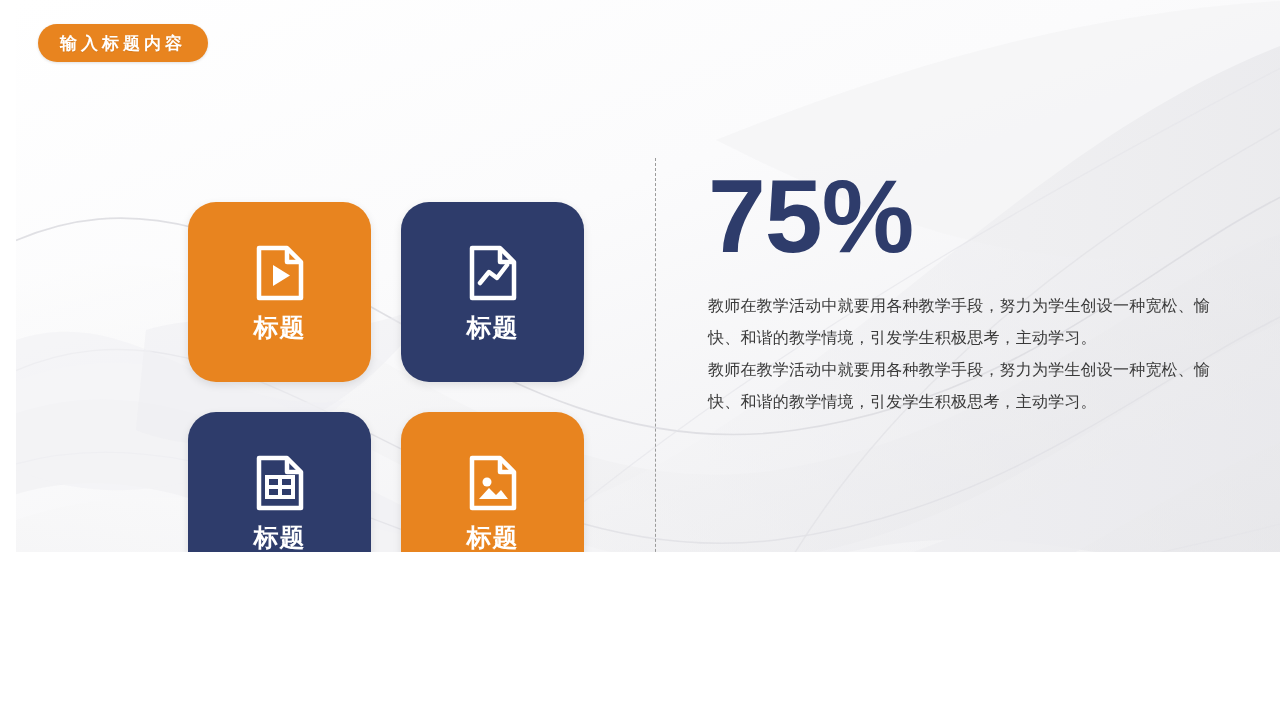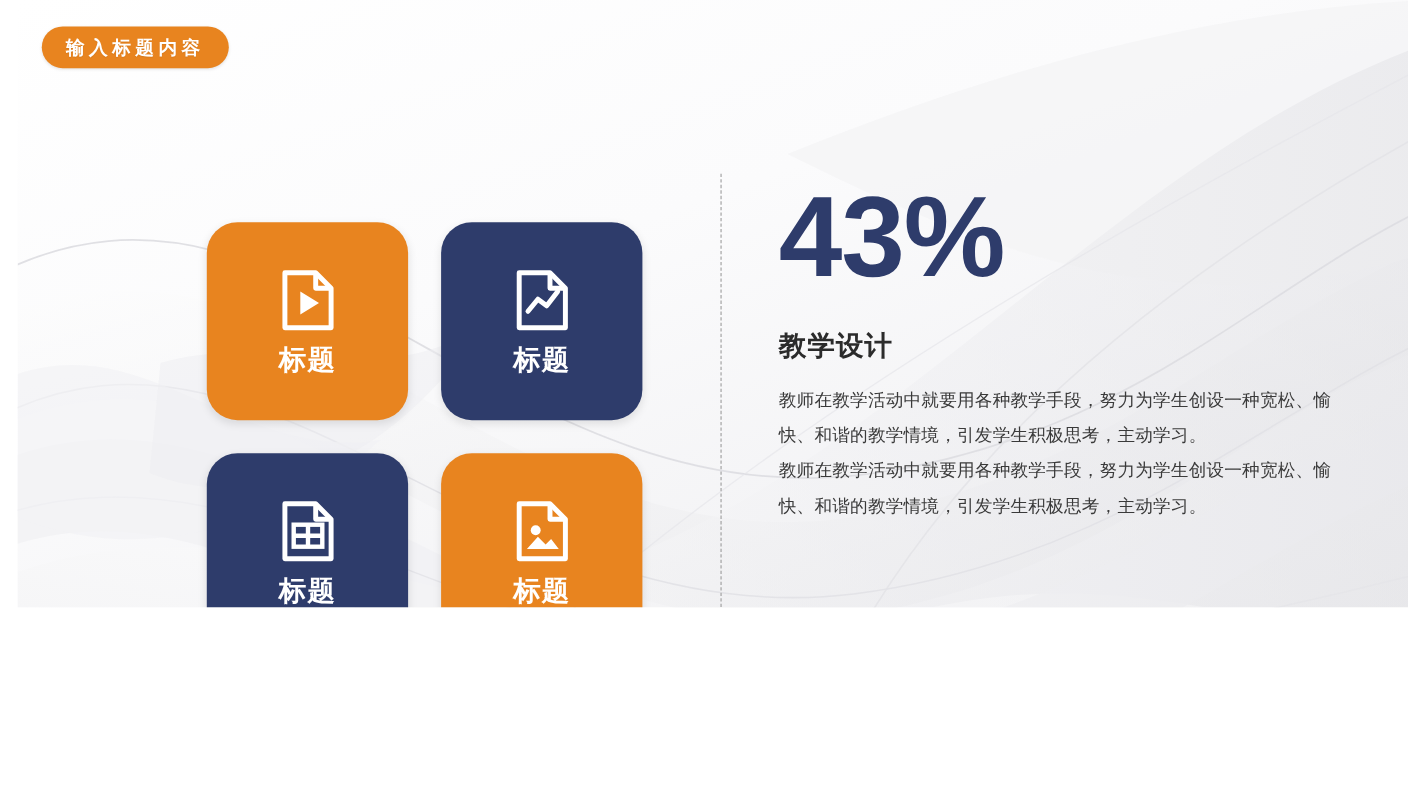--- a/index.html
+++ b/index.html
@@ -217,21 +217,20 @@
         <path d="M12 44 L22 33 L29 40 L34 35 L41 44 Z" fill="#ffffff"></path>
       </svg>
       <span class="tile-label">标题</span>
     </div>
 
   </div>
 
   <div id="divider"></div>
 
   <div id="right-panel">
-    <div id="stat-value" style="color:#2E3C6B;">43%</div>
-    <div id="stat-heading">教学设计</div>
+    <div id="stat-value" style="color:#2E3C6B;">75%</div>
     <div id="stat-body">
       <p>教师在教学活动中就要用各种教学手段，努力为学生创设一种宽松、愉快、和谐的教学情境，引发学生积极思考，主动学习。</p>
       <p>教师在教学活动中就要用各种教学手段，努力为学生创设一种宽松、愉快、和谐的教学情境，引发学生积极思考，主动学习。</p>
     </div>
   </div>
 
 </div>
 
 </body></html>

